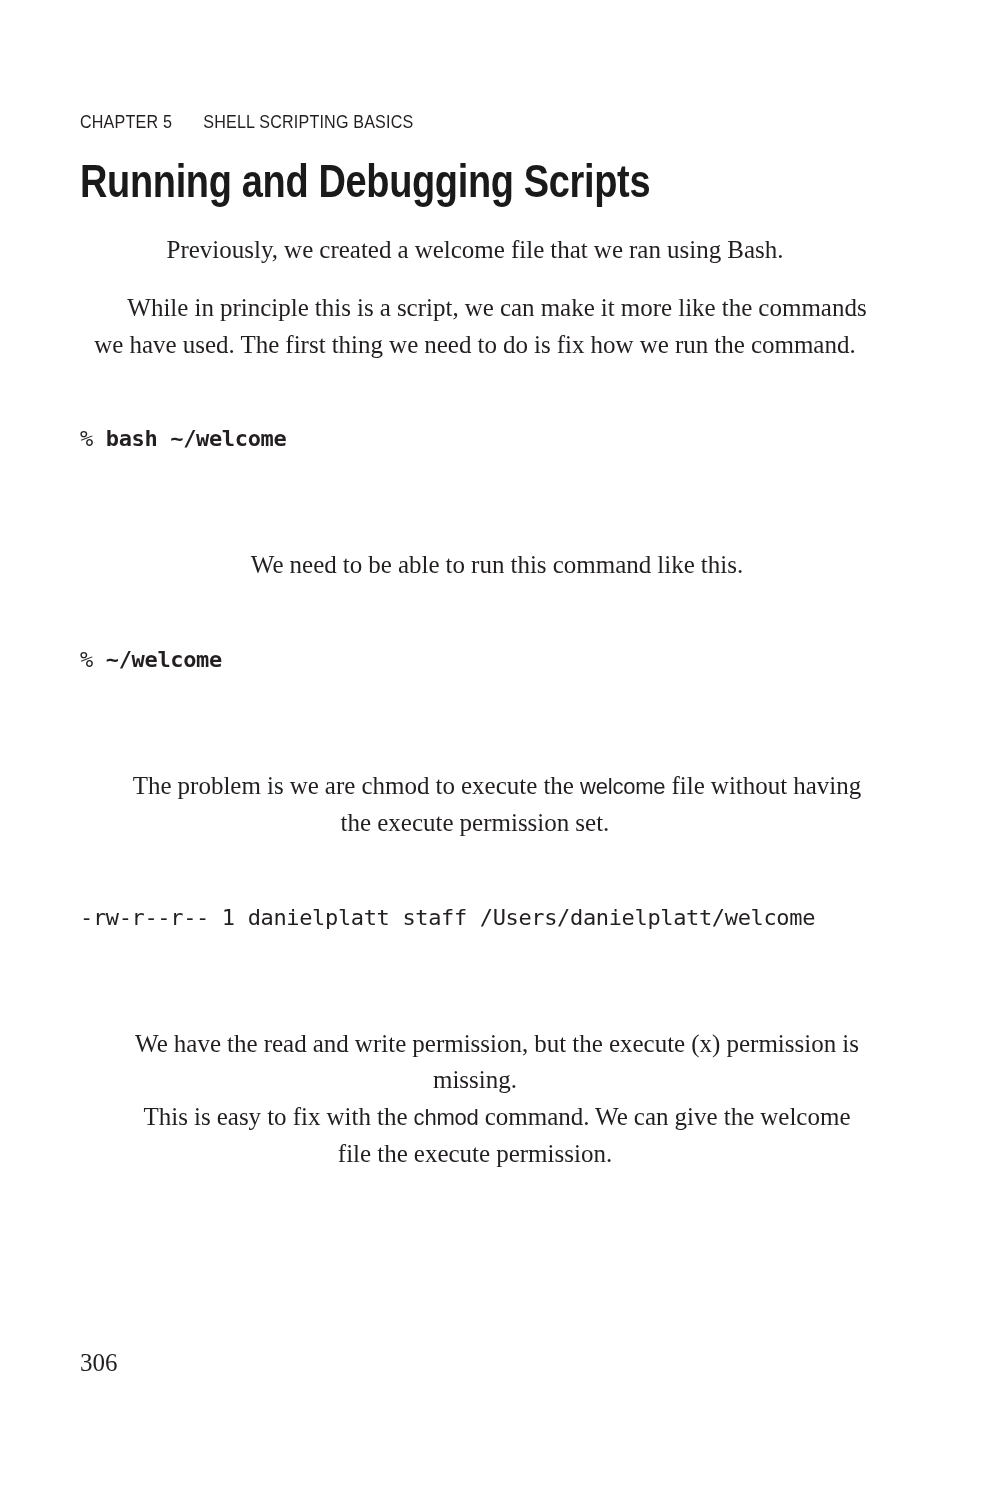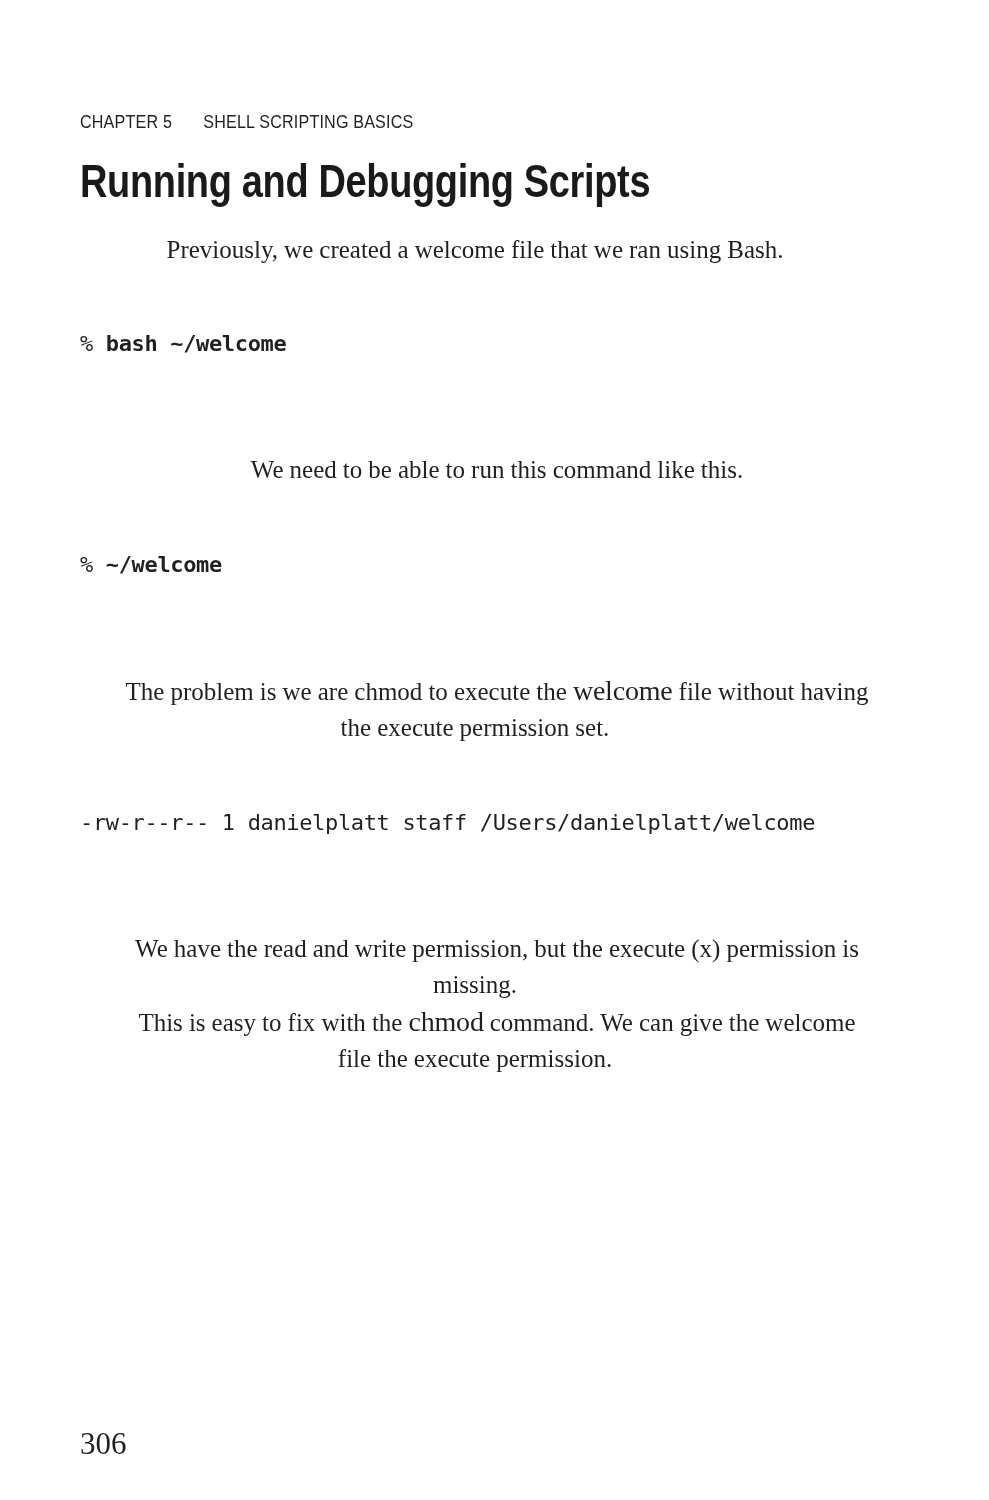--- a/index.html
+++ b/index.html
@@ -71,22 +71,22 @@
     text-align: center;
     word-spacing: -0.2px;
   }
   p.body.indent { text-indent: 44px; }
 
   .para-block { margin-bottom: 22px; }
   .para-block.tight { margin-bottom: 18px; }
 
   
   code.inline {
-    font-family: Liberation Serif, serif;
-    font-size: 28px;
+    font-family: Liberation Sans, sans-serif;
+    font-size: 22px;
     letter-spacing: -0.2px;
   }
 
   
   .code-block {
     font-family: "DejaVu Sans Mono", "Liberation Mono", monospace;
     font-size: 22px;
     line-height: 36px;
     color: #231f20;
     white-space: pre;
@@ -94,23 +94,23 @@
     letter-spacing: -0.35px;
   }
   .code-block .cmd-line { font-weight: 700; }
   .code-block .cmd-line .prompt { font-weight: 400; }
   .code-block .out-line { font-weight: 400; }
 
   
   .folio {
     position: absolute;
     left: 80px;
-    top: 1428px;
+    top: 1350px;
     font-family: "Liberation Serif", serif;
-    font-size: 31px;
+    font-size: 25px;
     line-height: 1;
     color: #231f20;
   }
 </style>
 </head>
 <body>
 
 <div class="page">
 
   <div class="content">
@@ -119,20 +119,23 @@
       <span class="ch-num">CHAPTER 5</span><span>SHELL SCRIPTING BASICS</span>
     </div>
 
     <h1 class="page-title">Running and Debugging Scripts</h1>
 
     <div class="para-block">
       <p class="body">Previously, we created a welcome file that we ran using Bash.</p>
     </div>
 
 
+    <div class="para-block">
+      <p class="body indent">While in principle this is a script, we can make it more like the commands we have used. The first thing we need to do is fix how we run the command.</p>
+    </div>
 
     <div class="code-block">
 <div class="cmd-line"><span class="prompt">% </span><span>bash ~/welcome</span></div>
     </div>
 
     <div class="para-block">
       <p class="body indent">We need to be able to run this command like this.</p>
     </div>
 
     <div class="code-block">

